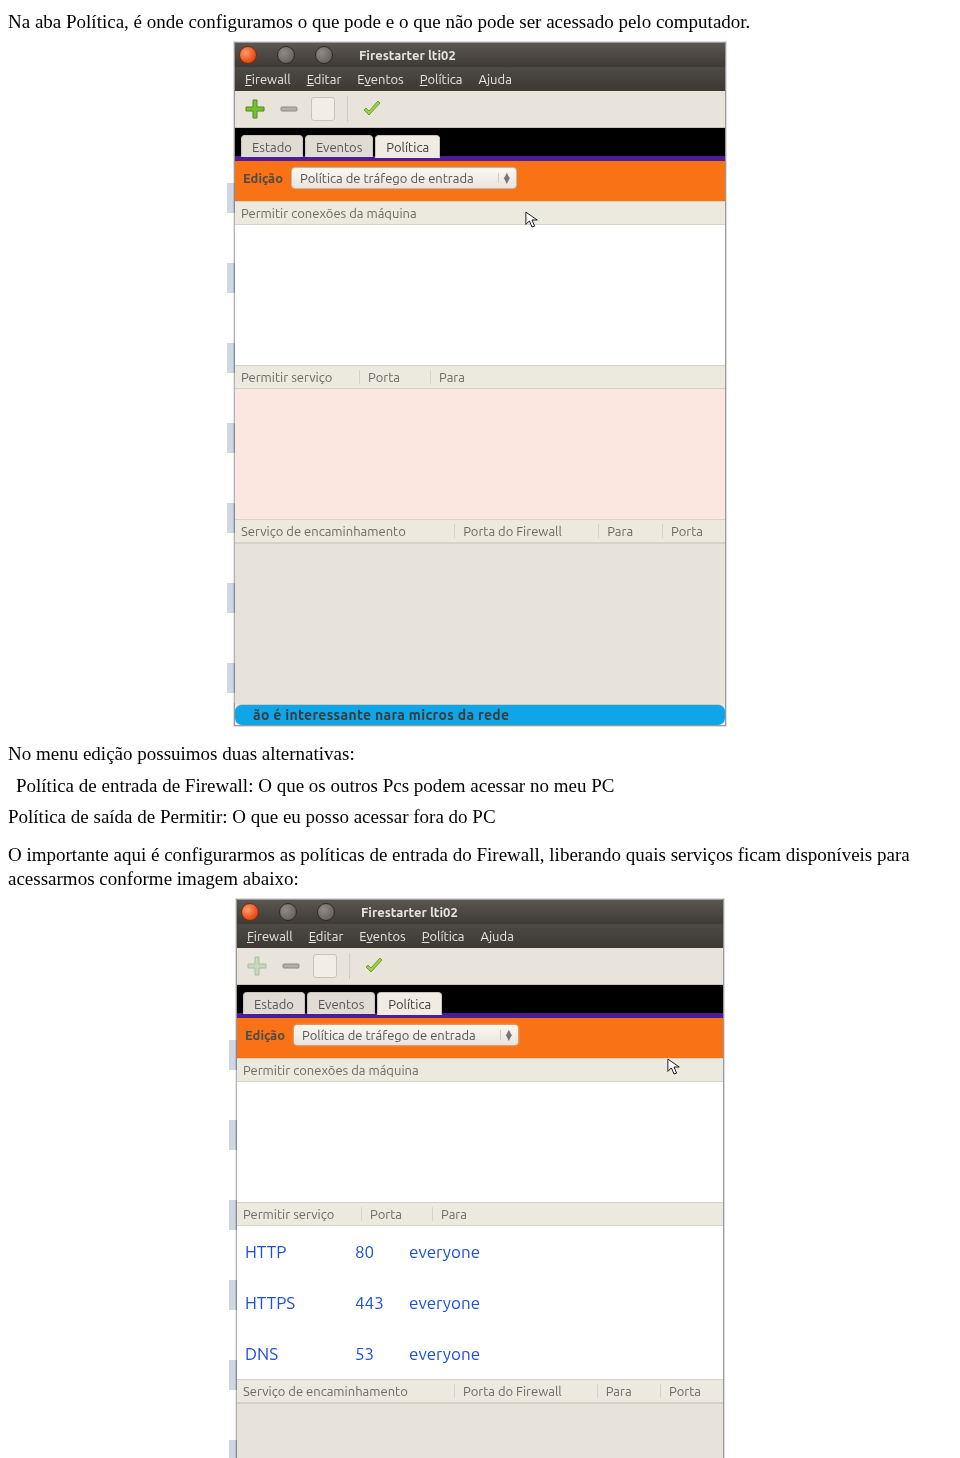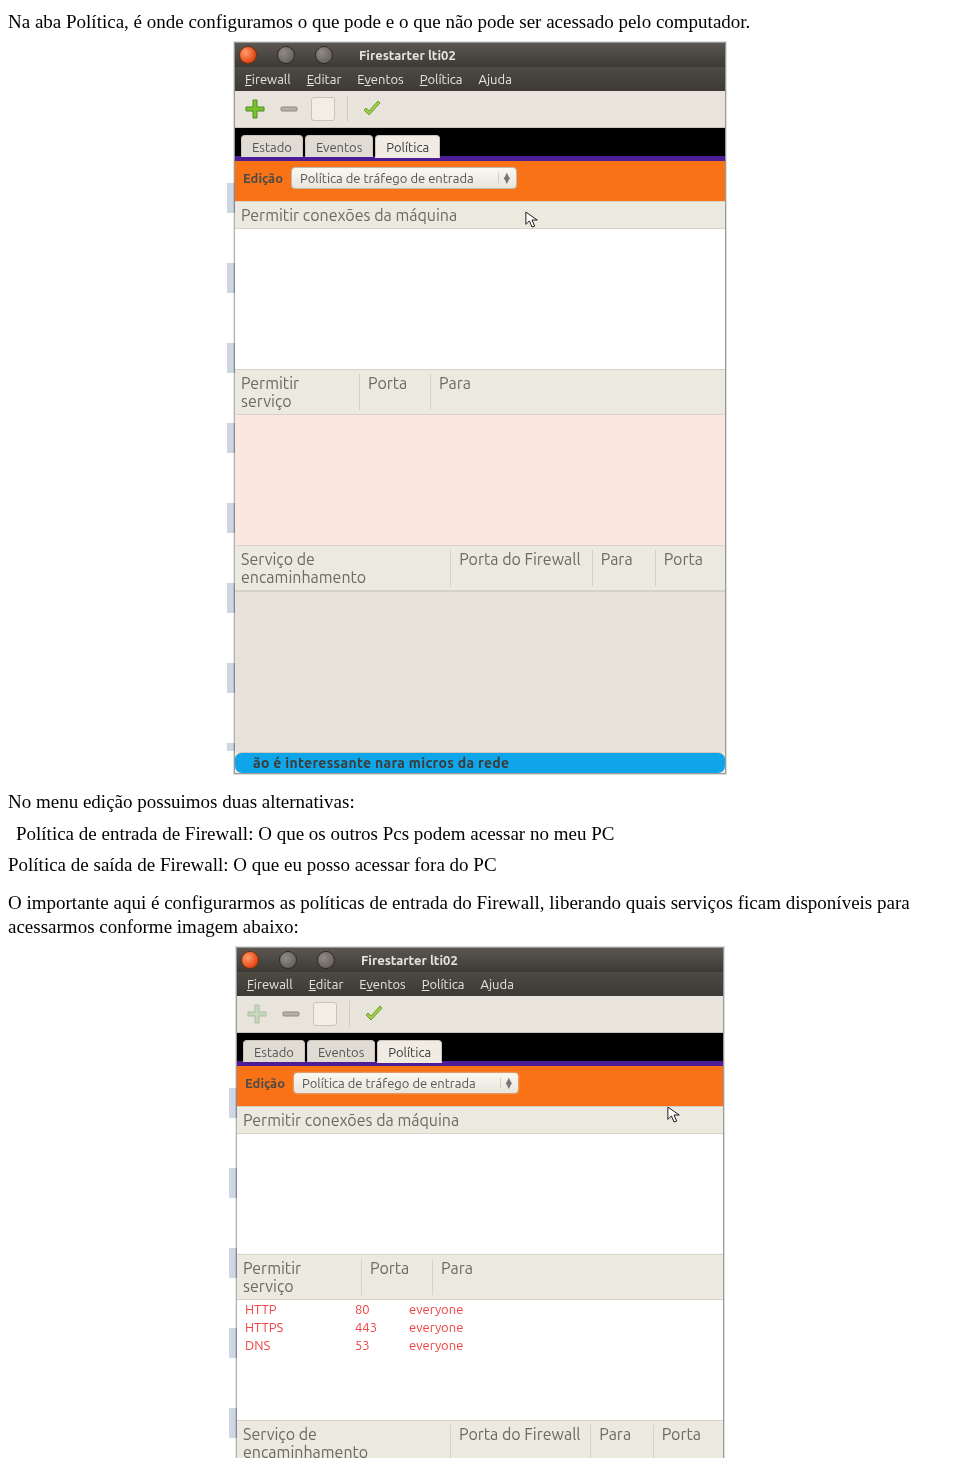--- a/index.html
+++ b/index.html
@@ -135,39 +135,39 @@
   .combo .spin {
     display:flex;flex-direction:column;line-height:5px;font-size:8px;color:#777;border-left:1px solid #d0ccc4;padding-left:5px;
   }
   
   .listheader {
     background:#eceade;
     border-top:1px solid #d6d2ca;
     border-bottom:1px solid #d6d2ca;
     padding:4px 6px;
     color:#6b6a66;
-    font-size:16px;
+    font-size:13px;
     display:flex;
     gap:0;
   }
   .listheader.cols span {
     border-right:1px solid #d6d2ca;
     padding-right:8px;margin-right:8px;
   }
   .listheader.cols span:last-child{border:none;}
   .listbody {
     background:#ffffff;
     min-height:110px;
   }
   .listbody.pink { background:#fbe7df; min-height:130px;}
   .listbody .row {
     display:flex;
-    padding:2px 8px;
-    font-size:13px;
-    color:#ef4444;
+    padding:16px 8px;
+    font-size:17px;
+    color:#1d4ed8;
   }
   .col-serv { width:110px; }
   .col-port { width:54px; }
   .col-para { flex:1; }
   
   .fw-a{width:210px;} .fw-b{width:130px;} .fw-c{width:48px;} .fw-d{flex:1;}
   
   .win-bottom {
     background:#e7e3db;
     height:160px;
@@ -288,21 +288,21 @@
         <span class="fw-d">Porta</span>
       </div>
       <div class="win-bottom tall"></div>
 
       <div class="cut-hint">ão é interessante nara micros da rede</div>
     </div>
   </div>
 
   <p class="doc-text">No menu edição possuimos duas alternativas:</p>
   <p class="doc-text" style="margin:8px">Política de entrada de Firewall: O que os outros Pcs podem acessar no meu PC</p>
-  <p class="doc-text">Política de saída de Firewall: O que eu posso acessar fora do PC</p>
+  <p class="doc-text">Política de saída de Permitir: O que eu posso acessar fora do PC</p>
   <p class="doc-text" style="margin-top:14px;margin-bottom:0">O importante aqui é configurarmos as políticas de entrada do Firewall, liberando quais serviços ficam disponíveis para acessarmos conforme imagem abaixo:</p>
 
   <div class="screenshot-wrap">
     <div class="app-window small">
       <div class="left-peek"></div>
 
       <div class="titlebar">
         <span class="tb-btn close"></span>
         <span class="tb-btn min"></span>
         <span class="tb-btn max"></span>

